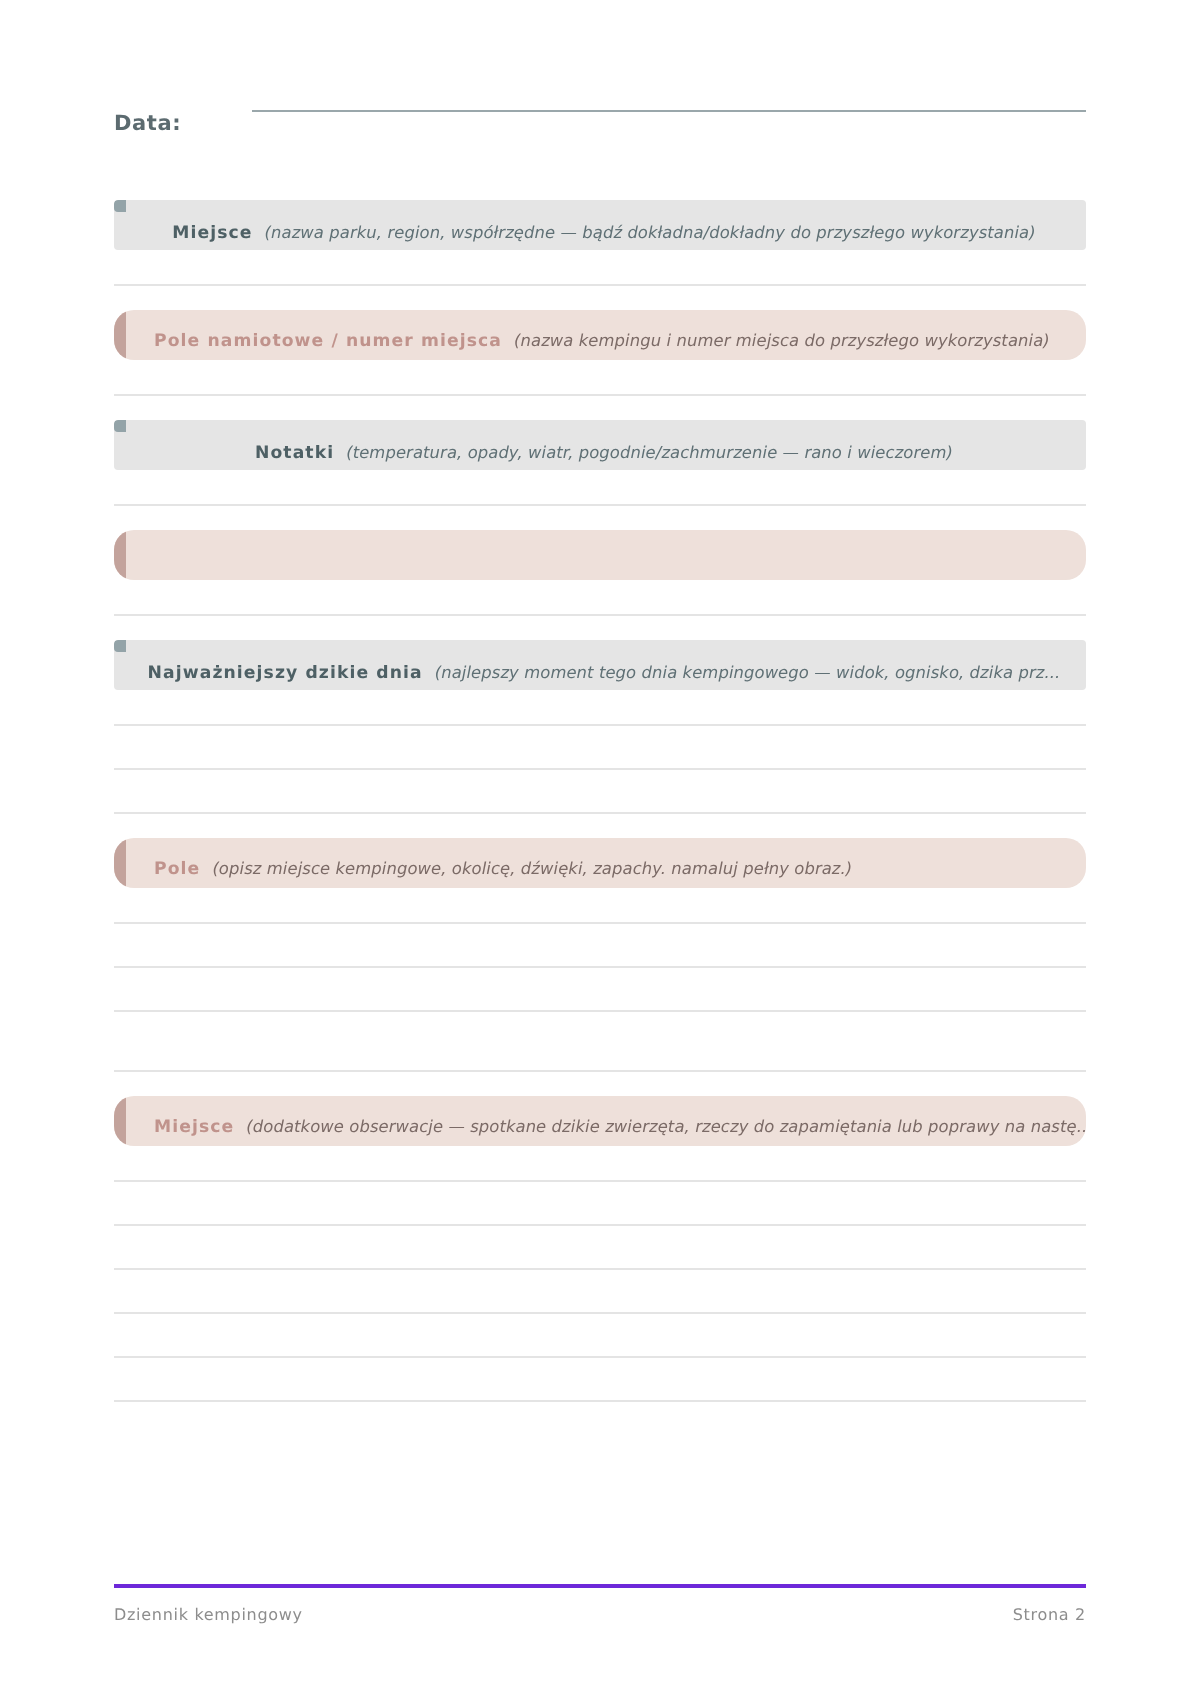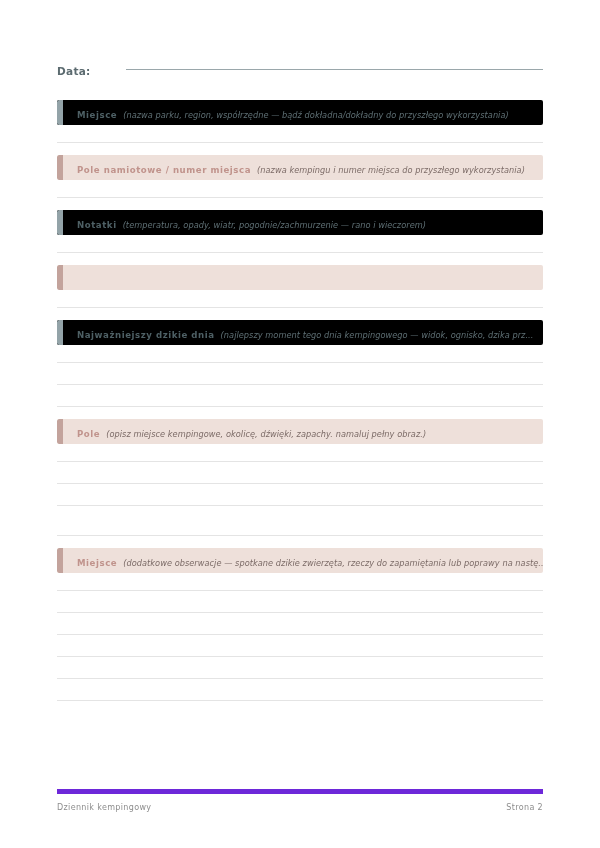--- a/index.html
+++ b/index.html
@@ -18,21 +18,21 @@
     position: relative;
     width: 600px;
     height: 848px;
     box-sizing: border-box;
     padding: 56px 57px 0 57px;
   }
 
   
   .date-row {
     display: flex;
-    align-items: center;
+    align-items: flex-start;
     height: 30px;
     margin-bottom: 14px;
     gap: 13px;
   }
   .date-label {
     font-size: 10.5px;
     font-weight: bold;
     color: #5c6b70;
     letter-spacing: 0.3px;
     white-space: nowrap;
@@ -78,46 +78,46 @@
     letter-spacing: 0.55px;
   }
   .sec-hint {
     font-size: 8.2px;
     font-style: italic;
     letter-spacing: 0.05px;
     margin-left: 6px;
   }
 
   
-  .v-green .section-bar { background: #000000; }
+  .v-green .section-bar { background: #e5e5e5; flex-direction: column; }
   .v-green .accent      { background: #93a3a8; }
   .v-green .sec-title   { color: #4e6065; }
   .v-green .sec-hint    { color: #5f7075; }
 
   
-  .v-pink .section-bar  { background: #eee0da; }
+  .v-pink .section-bar  { background: #eee0da; border-radius: 10px; }
   .v-pink .accent       { background: #c3a39c; }
   .v-pink .sec-title    { color: #c0938c; }
   .v-pink .sec-hint     { color: #7b6a66; }
 
   
   .lines { padding-top: 0px; }
   .line {
     height: 21px;
     border-bottom: 1px solid #e4e4e4;
   }
   .line.first { height: 17px; }
 
   
   .footer {
     position: absolute;
     left: 57px;
     right: 57px;
     bottom: 36px;
-    border-top: 5px solid #6d28d9;
+    border-top: 2px solid #6d28d9;
     padding-top: 9px;
     display: flex;
     justify-content: space-between;
     align-items: center;
     font-size: 8px;
     color: #8d8d8d;
     letter-spacing: 0.35px;
   }
 </style>
 </head>

